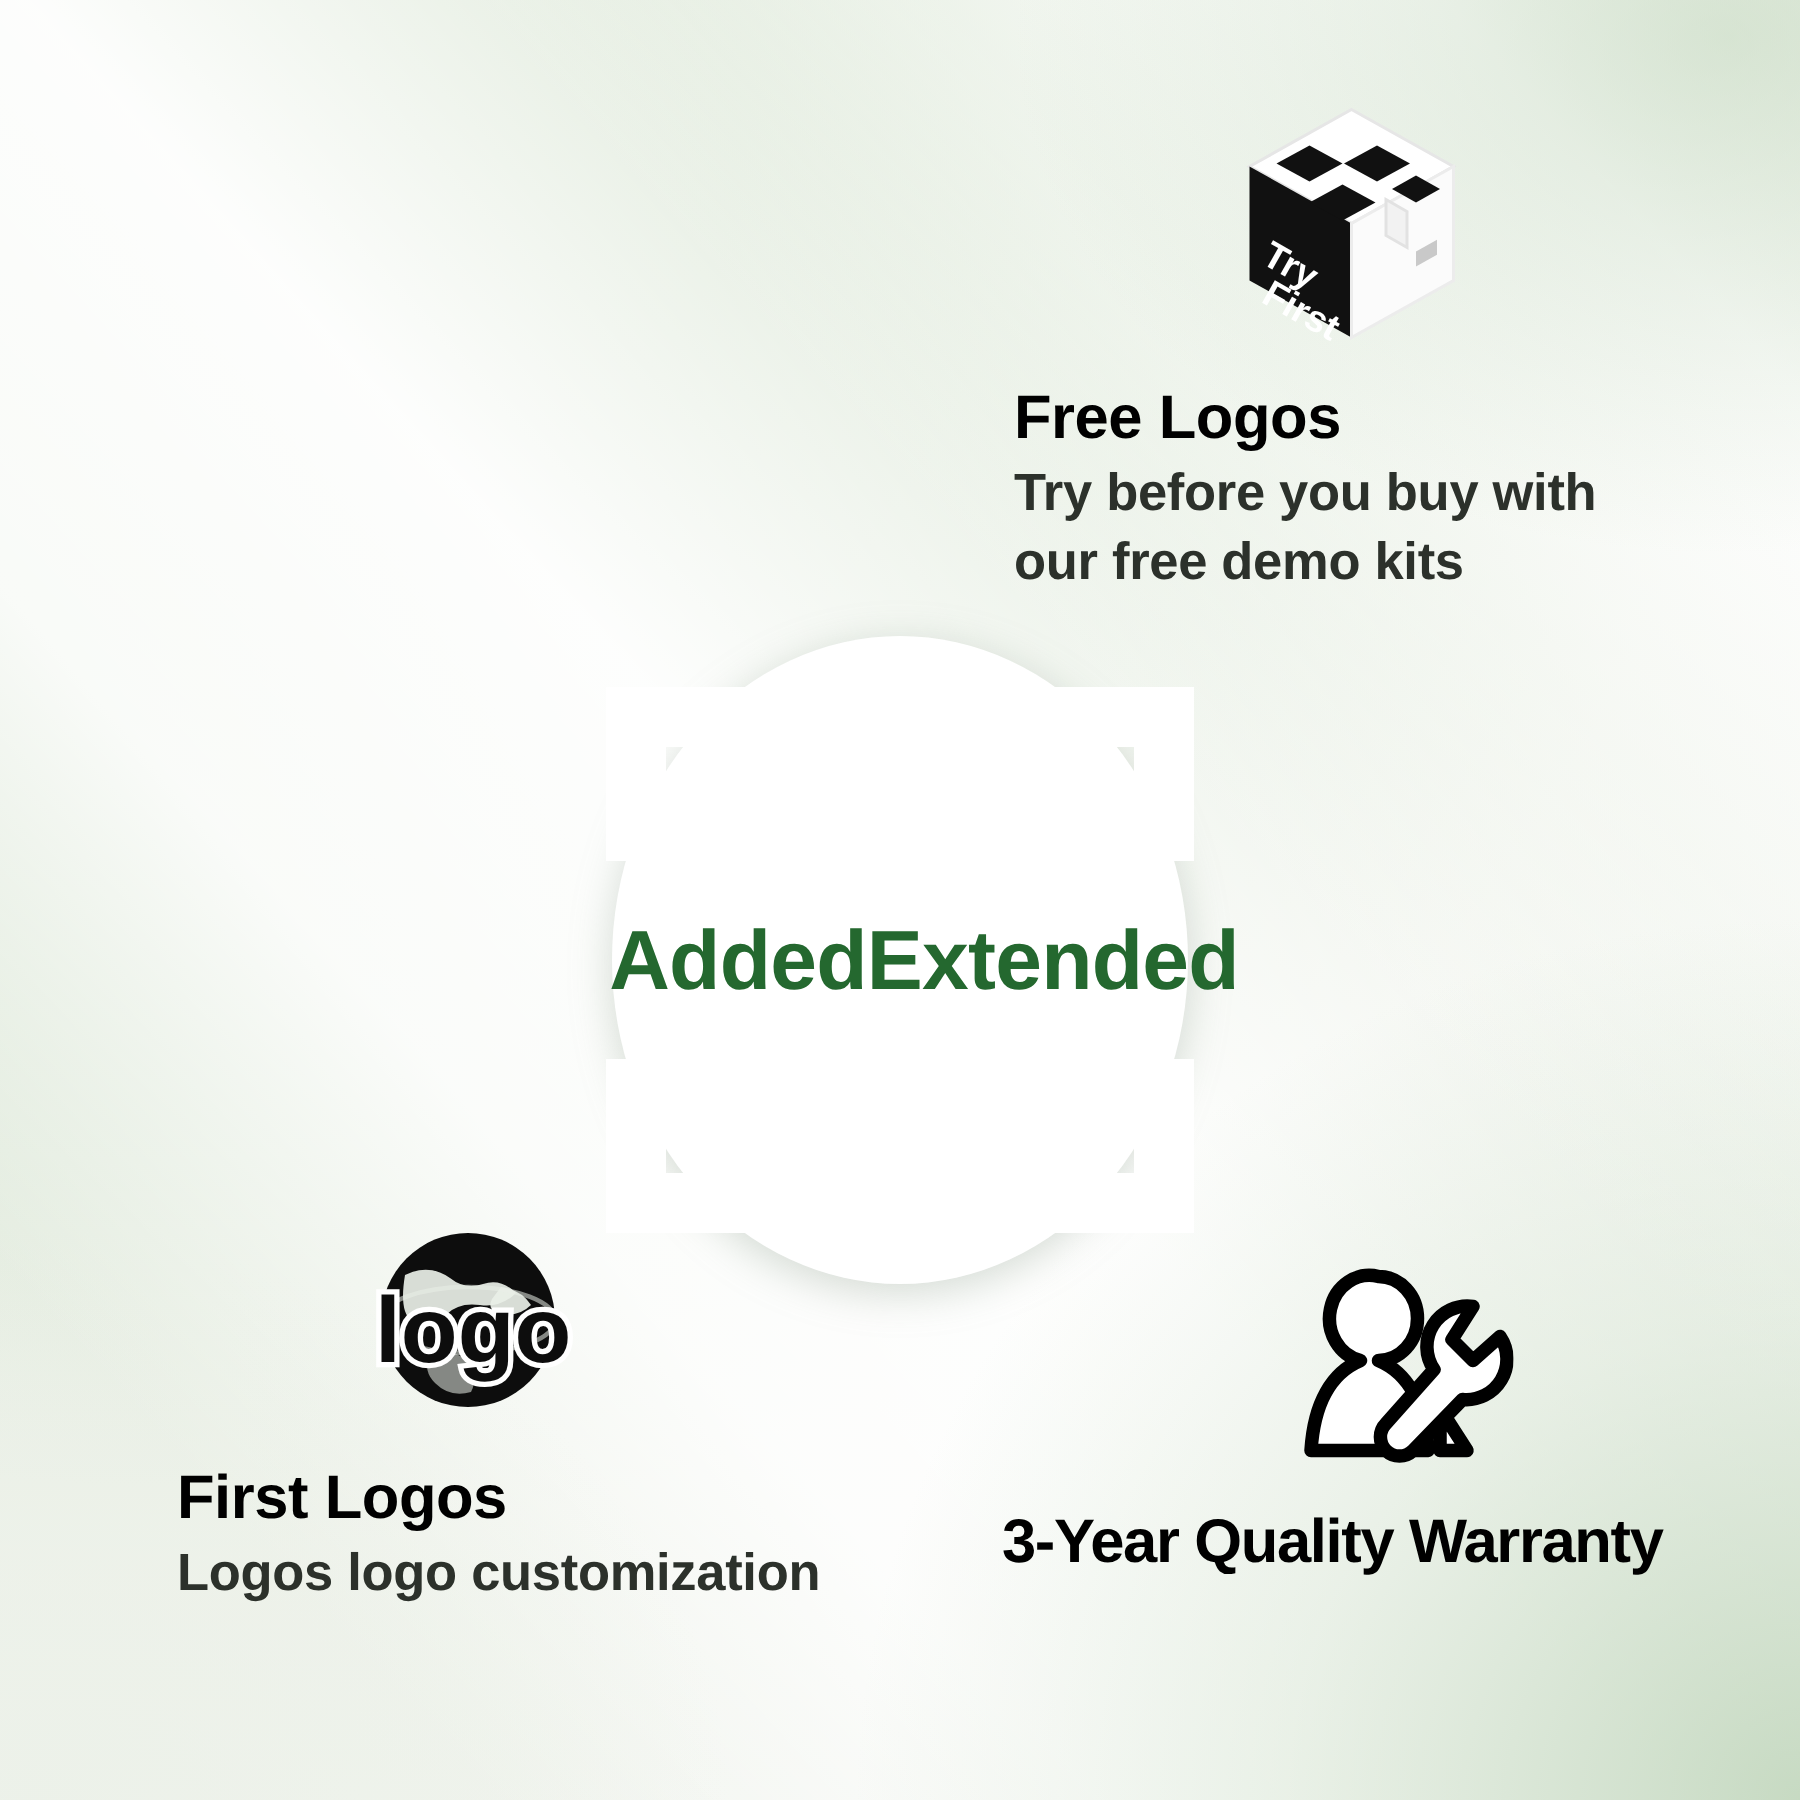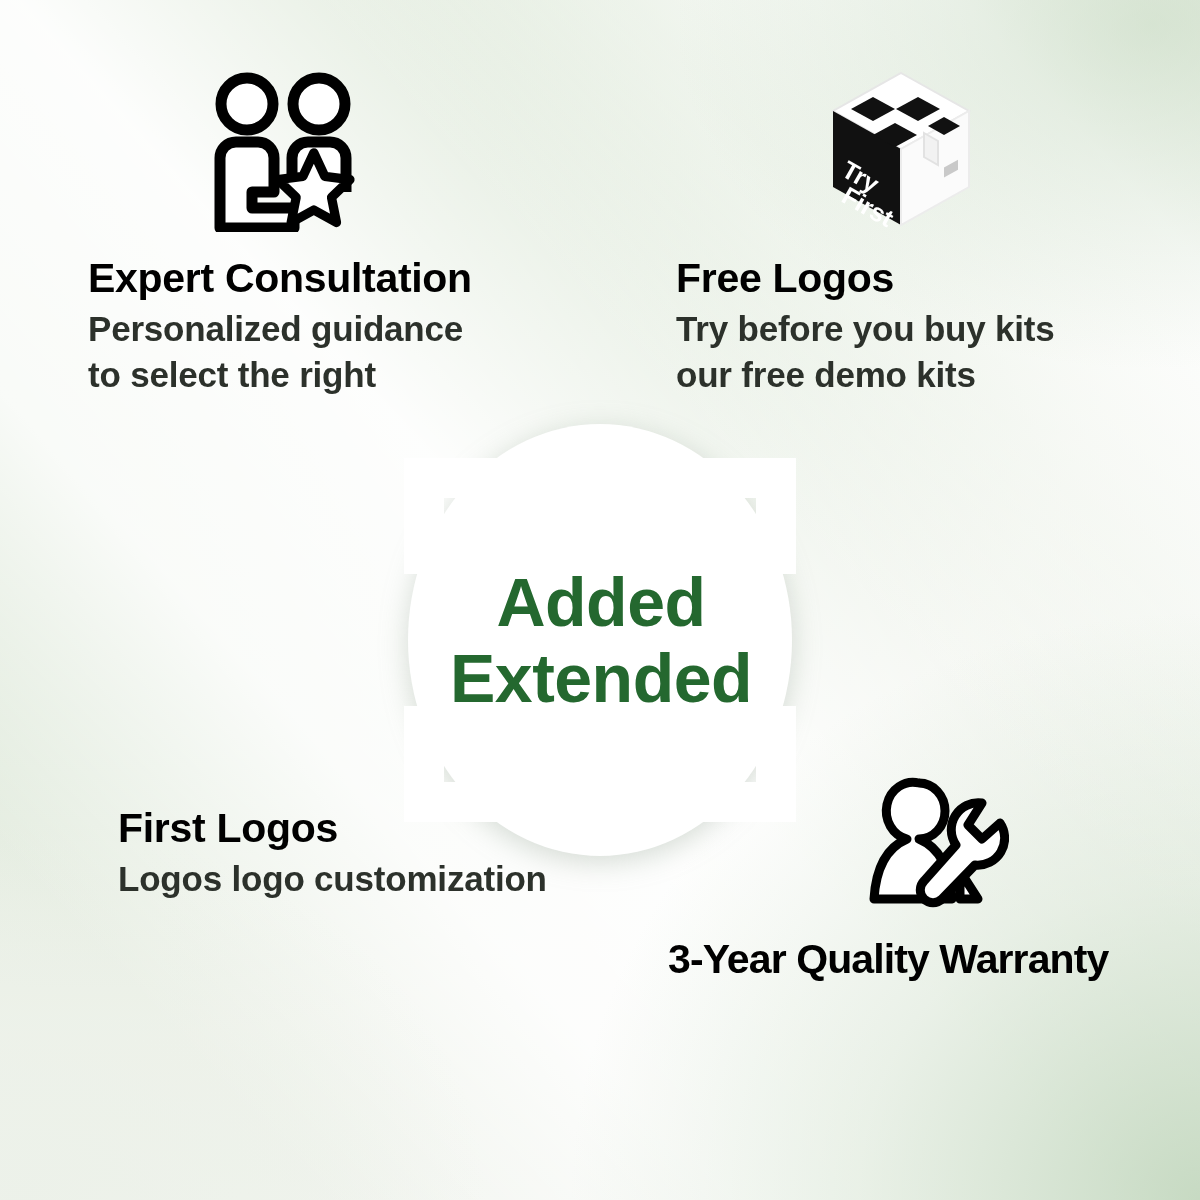--- a/index.html
+++ b/index.html
@@ -65,21 +65,21 @@
   }
 
   
   .quad {
     position: absolute;
     width: 520px;
   }
   .q-tl { left: 88px;  top: 62px;  }
   .q-tr { left: 676px; top: 62px;  }
   .q-bl { left: 118px; top: 782px; }
-  .q-br { left: 668px; top: 743px; }
+  .q-br { left: 668px; top: 811px; }
 
   .icon-wrap {
     height: 170px;
     display: flex;
     align-items: flex-end;
   }
   .icon-tl { padding-left: 120px; }
   .icon-tr { padding-left: 150px; }
   .icon-bl { padding-left: 112px; }
   .icon-br { padding-left: 196px; }
@@ -120,66 +120,48 @@
     background: #ffffff;
     border-radius: 50%;
     filter: drop-shadow(0 6px 14px rgba(120,140,118,0.30));
   }
   .badge-corners {
     position: absolute;
     inset: 0;
   }
   .badge-text {
     position: absolute;
-    left: 1px;
+    left: 16px;
     top: 0;
     width: 408px;
     height: 432px;
     display: flex;
-    flex-direction: column;
+    flex-direction: row;
     align-items: center;
     justify-content: center;
     color: #24682f;
-    font-size: 68px;
+    font-size: 56px;
     font-weight: 700;
     line-height: 1.12;
     letter-spacing: -0.5px;
   }
   .badge-text span { display: block; }
 </style>
 </head>
 <body>
 
 <div id="poster">
 
   <div class="bg-base"></div>
   <div class="bg-streak"></div>
   <div class="bg-streak2"></div>
   <div class="bg-shade-br"></div>
   <div class="bg-shade-tr"></div>
   <div class="bg-shade-bl"></div>
 
-  <div class="quad q-tl">
-    <div class="icon-wrap icon-tl">
-      <svg width="150" height="160" viewBox="0 0 150 160" aria-hidden="true">
-        <g fill="none" stroke="#000" stroke-width="11" stroke-linejoin="round">
-          <circle cx="39" cy="32" r="26" fill="#fff"></circle>
-          <circle cx="111" cy="32" r="26" fill="#fff"></circle>
-          <path d="M12 156 L12 86 A16 16 0 0 1 28 70 L50 70 A16 16 0 0 1 66 86 L66 120 L44 120 L44 136 L86 136 L86 156 Z" fill="#fff"></path>
-          <path d="M84 120 L84 86 A16 16 0 0 1 100 70 L122 70 A16 16 0 0 1 138 86 L138 120" fill="#fff"></path>
-        </g>
-        <path d="M108 92 L121 120 L151 124 L129 145 L135 175 L108 160 L81 175 L87 145 L65 124 L95 120 Z" fill="#fff" stroke="#000" stroke-width="11" stroke-linejoin="round" transform="translate(0,-20) scale(0.84) translate(18,28)"></path>
-      </svg>
-    </div>
-    <div class="card-title">Expert Consultation</div>
-    <div class="card-desc">
-      <span>Personalized guidance</span>
-      <span>to select the right</span>
-    </div>
-  </div>
 
   <div class="quad q-tr">
     <div class="icon-wrap icon-tr">
       <svg width="150" height="165" viewBox="0 0 150 165" aria-hidden="true">
 
         <g>
 
           <path d="M75 6 L143 44 L75 82 L7 44 Z" fill="#ffffff" stroke="#e6e6e6" stroke-width="2"></path>
 
           <path d="M7 44 L75 82 L75 158 L7 120 Z" fill="#111111"></path>
@@ -195,26 +177,41 @@
 
           <rect x="118" y="104" width="14" height="10" fill="#c9c9c9" transform="skewY(-29) translate(0,62)"></rect>
         </g>
 
         <text x="14" y="108" fill="#ffffff" font-family="Liberation Sans, sans-serif" font-size="25" font-weight="700" transform="rotate(29.5 14 108)">Try</text>
         <text x="14" y="134" fill="#ffffff" font-family="Liberation Sans, sans-serif" font-size="25" font-weight="700" transform="rotate(29.5 14 134)">First</text>
       </svg>
     </div>
     <div class="card-title">Free Logos</div>
     <div class="card-desc">
-      <span>Try before you buy kits</span>
+      <span>Try before you buy with</span>
       <span>our free demo kits</span>
     </div>
   </div>
 
   <div class="quad q-bl">
+    <div class="icon-wrap icon-bl">
+      <svg width="165" height="140" viewBox="0 0 165 140" aria-hidden="true">
+        <g>
+          <circle cx="82" cy="68" r="58" fill="#0d0d0d"></circle>
+
+          <path d="M40 38 q16 -8 30 2 q10 8 22 4 q12 -4 22 6 q-10 10 -24 8 q-14 -2 -22 6 q-10 10 -24 4 q-8 -6 -4 -30 Z" fill="#e9efe7" opacity="0.92"></path>
+          <path d="M104 46 q14 2 20 12 q-8 8 -20 6 q-10 -2 -6 -10 Z" fill="#e9efe7" opacity="0.92"></path>
+          <path d="M56 92 q14 -6 24 2 q10 10 4 22 q-14 4 -24 -6 q-8 -8 -4 -18 Z" fill="#e9efe7" opacity="0.55"></path>
+
+          <ellipse cx="82" cy="68" rx="58" ry="22" fill="none" stroke="#e9efe7" stroke-width="3" opacity="0.55"></ellipse>
+        </g>
+
+        <text x="20" y="96" font-family="Liberation Sans, sans-serif" font-size="62" font-weight="700" fill="#0d0d0d" stroke="#ffffff" stroke-width="7" paint-order="stroke">logo</text>
+      </svg>
+    </div>
     <div class="card-title">First Logos</div>
     <div class="card-desc">
       <span>Logos logo customization</span>
     </div>
   </div>
 
   <div class="quad q-br">
     <div class="icon-wrap icon-br">
       <svg width="145" height="140" viewBox="0 0 145 140" aria-hidden="true">
         <g fill="#ffffff" stroke="#000000" stroke-width="9" stroke-linejoin="round">

